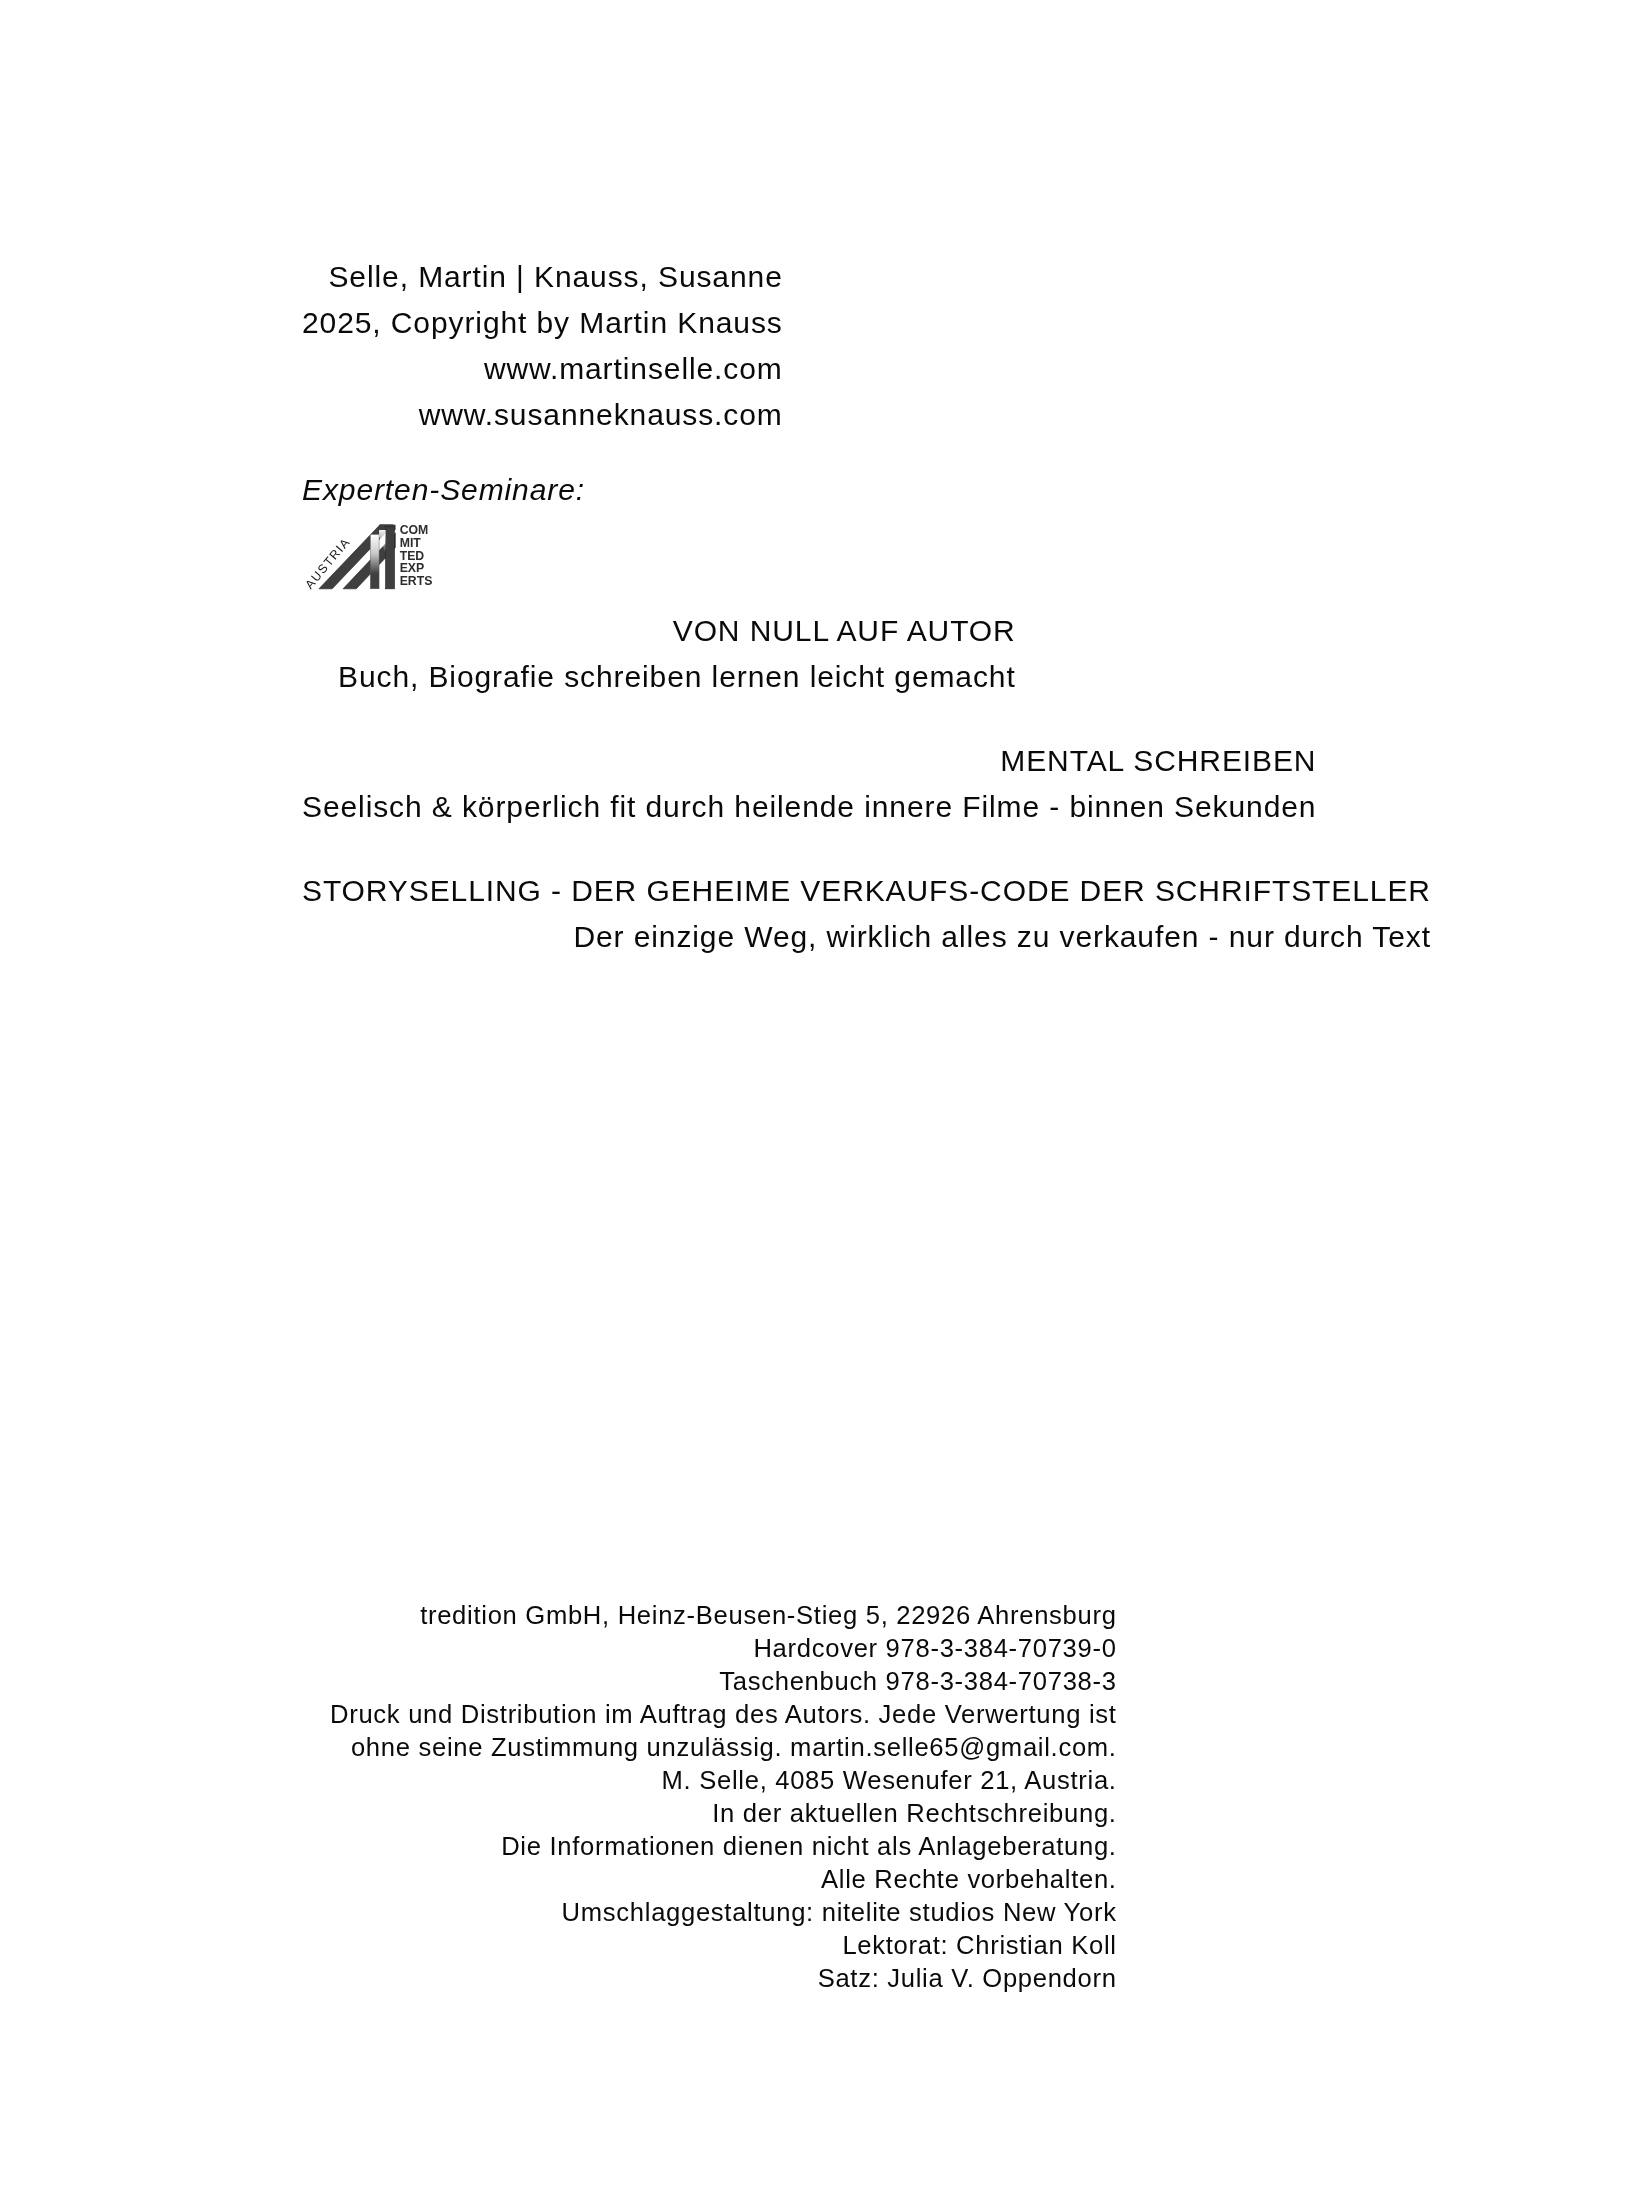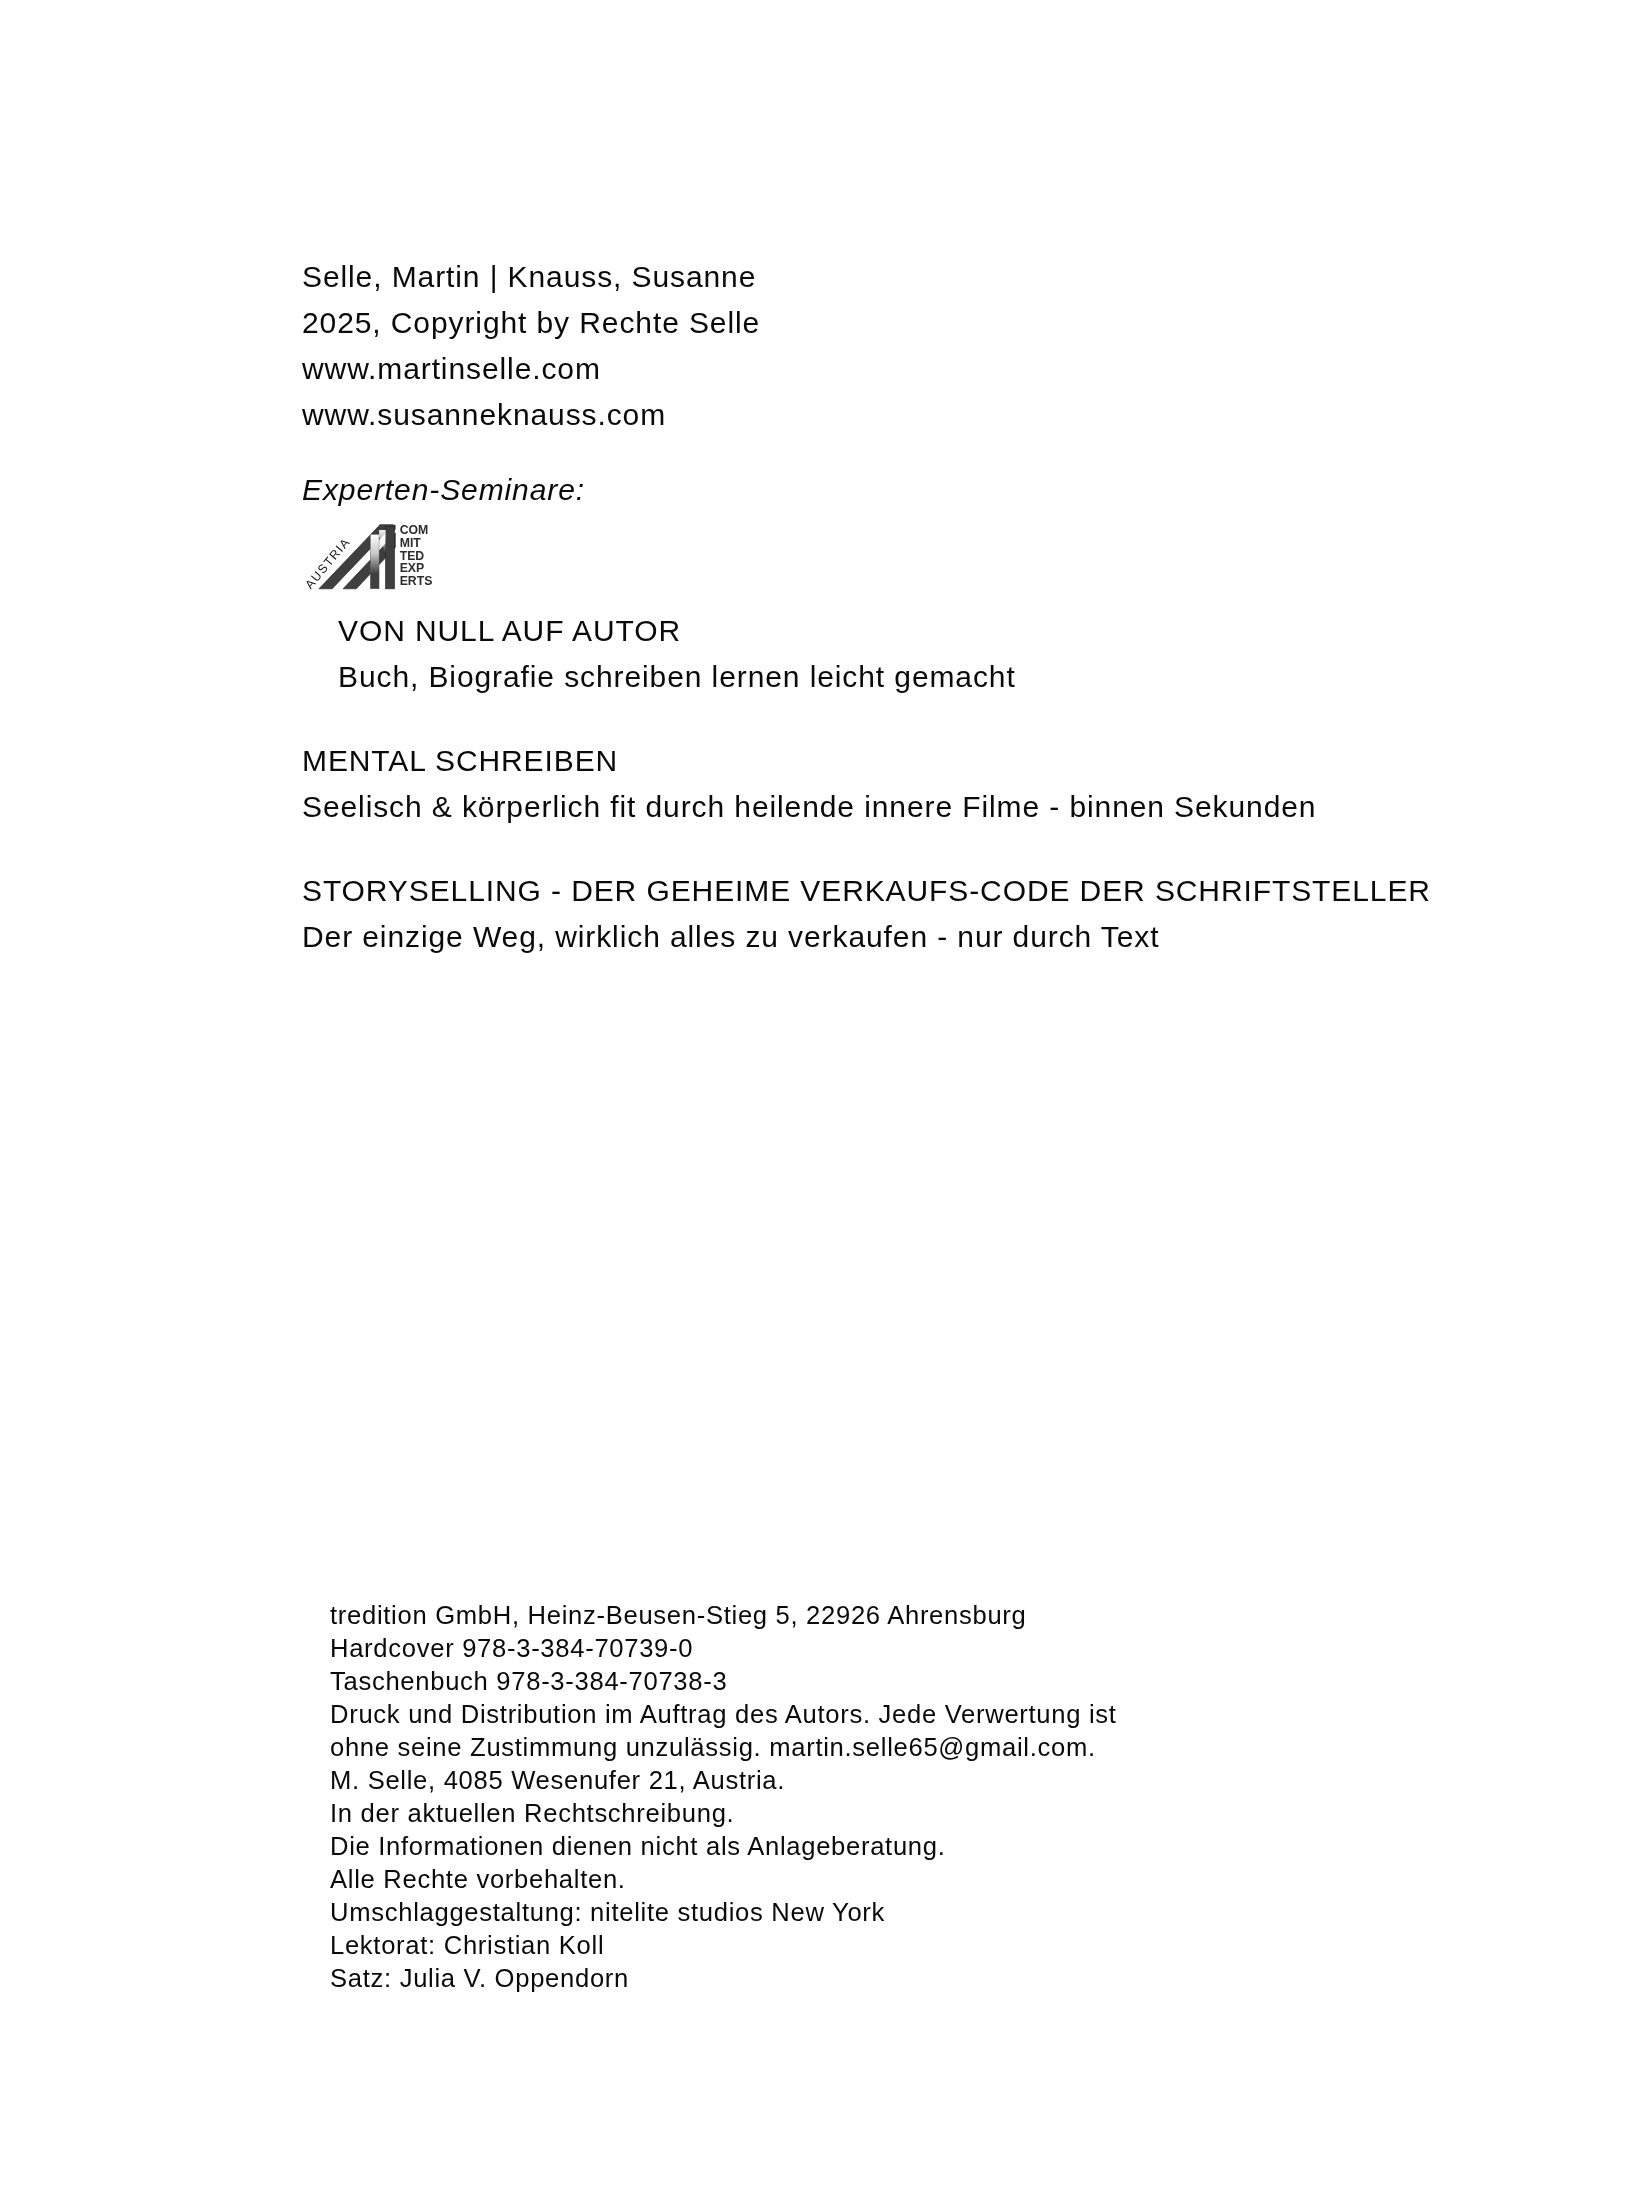--- a/index.html
+++ b/index.html
@@ -19,35 +19,35 @@
     letter-spacing: 0.9px;
     white-space: nowrap;
   }
   .imprint-text {
     font-size: 25.6px;
     line-height: 33px;
     letter-spacing: 0.7px;
     white-space: nowrap;
     margin-left: 28px;
   }
-  .line { display: block; }
+  .line { display: block; text-align: right; }
   .logo-wrap { position: absolute; left: 304px; top: 523px; width: 137px; height: 68px; }
   .logo-stack-text {
     font-family: "Liberation Sans", sans-serif;
     font-weight: bold;
   }
 </style>
 </head>
 <body>
 
 <div class="page">
 
   <div class="abs body-text" style="top: 254px;">
     <span class="line">Selle, Martin | Knauss, Susanne</span>
-    <span class="line">2025, Copyright by Rechte Selle</span>
+    <span class="line">2025, Copyright by Martin Knauss</span>
     <span class="line">www.martinselle.com</span>
     <span class="line">www.susanneknauss.com</span>
   </div>
 
   <div class="abs body-text" style="top: 467px; font-style: italic;">Experten-Seminare:</div>
 
   <div class="logo-wrap">
     <svg width="137" height="68" viewBox="0 0 310 155" xmlns="http://www.w3.org/2000/svg">
       <defs>
         <linearGradient id="gradMid" x1="0" y1="0" x2="0" y2="1">

